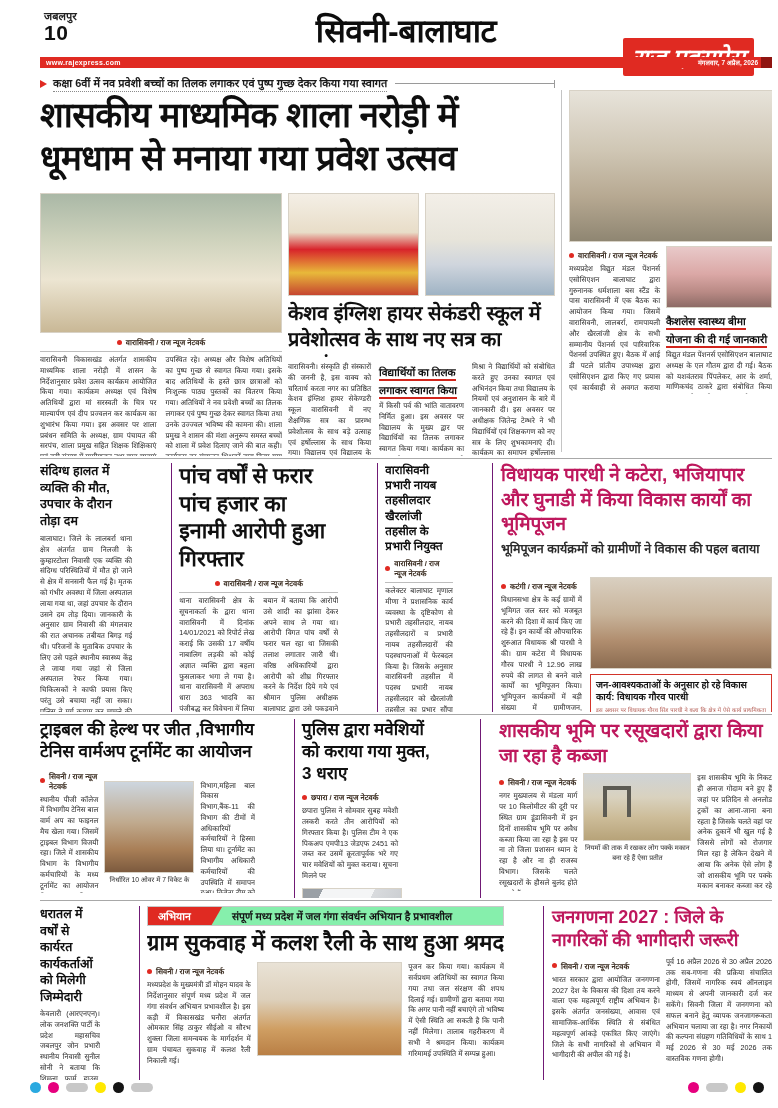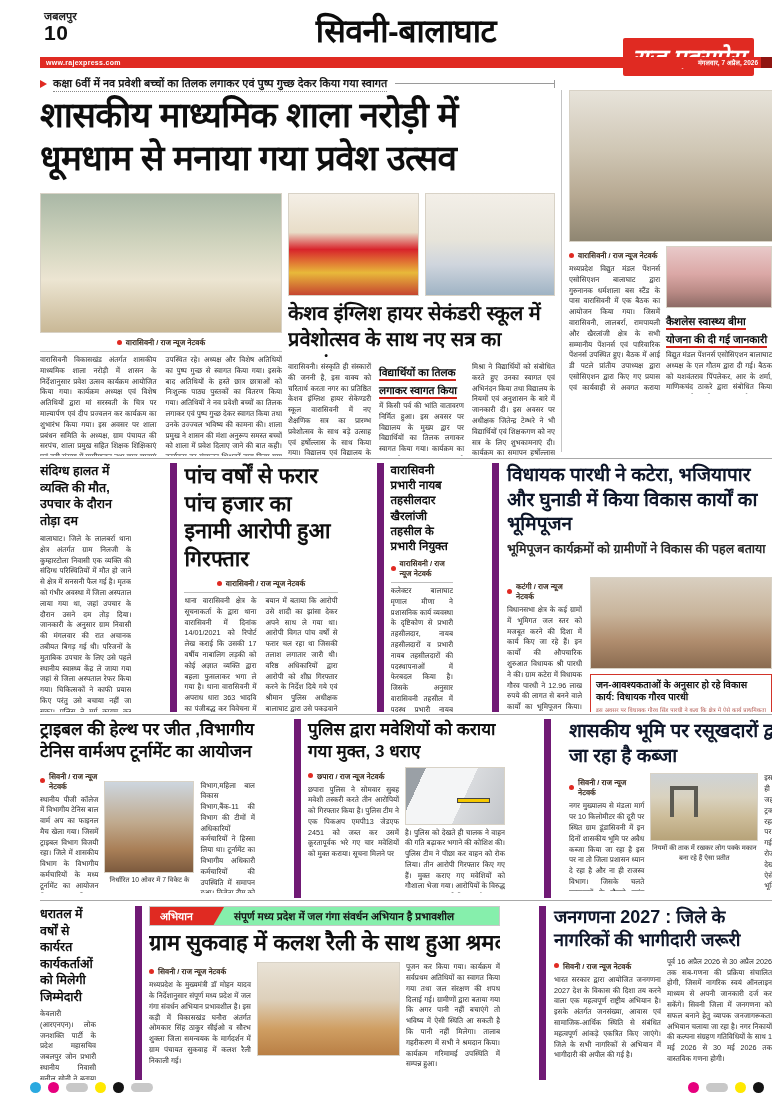--- a/index.html
+++ b/index.html
@@ -25,21 +25,21 @@
   
   .kicker { display:flex; align-items:center; height:15px; margin-bottom:2px; }
   .tri { width:0; height:0; border-top:4px solid transparent; border-bottom:4px solid transparent; border-left:7px solid #e02a22; margin-right:6px; }
   .kicker-text { font-size:11px; font-weight:bold; color:#191919; border-bottom:1px dotted #8a8a8a; padding-bottom:1px; white-space:nowrap; }
   .kicker-line { flex:1; border-top:1px solid #9a9a9a; margin:0 0 0 8px; position:relative; }
   .kicker-line::after{ content:""; position:absolute; right:0; top:-4px; width:1px; height:8px; background:#9a9a9a; }
 
   .h-xl { font-size:35px; font-weight:bold; line-height:1.23; color:#0e0e0e; letter-spacing:-0.6px; }
   .h-lg { font-size:20px; font-weight:bold; line-height:1.28; color:#101010; }
   .h-md { font-size:17px; font-weight:bold; line-height:1.28; color:#101010; }
-  .h-md2{ font-size:18px; font-weight:bold; line-height:1.3; color:#0f172a; }
+  .h-md2{ font-size:18px; font-weight:bold; line-height:1.3; color:#be185d; }
   .h-sm { font-size:12.5px; font-weight:bold; line-height:1.32; color:#101010; }
   .h-xs { font-size:11.5px; font-weight:bold; line-height:1.32; color:#101010; }
   .deck { font-size:12.5px; font-weight:bold; color:#2b2b2b; margin-top:3px; }
   .subhead { font-size:10.5px; font-weight:bold; line-height:1.35; color:#101010; display:inline; border-bottom:2px solid #d2251c; padding-bottom:1px; }
   .body-t { font-size:7.2px; line-height:1.5; text-align:justify; color:#272727; }
   .cols2 { column-count:2; column-gap:9px; }
   .byline { display:flex; align-items:center; gap:4px; font-size:7.5px; font-weight:bold; color:#3a2c20; margin:4px 0; }
   .byline.center { justify-content:center; }
   .bdot { width:5px; height:5px; border-radius:50%; background:#e02a22; flex:0 0 auto; }
   .rule { border-top:1px solid #bdbdbd; margin:3px 0; }
@@ -55,21 +55,21 @@
   .ph-crowd  { background:linear-gradient(180deg,#d9cfc0 0%,#c8b49b 40%,#b08d6e 70%,#8a6b50 100%); }
   .ph-sports { background:linear-gradient(180deg,#cdd6df 0%,#c0aa8e 45%,#a97f57 75%,#7c5a3e 100%); }
   .ph-vehicle{ background:linear-gradient(115deg,#9aa0a6 0%,#9aa0a6 16%,#f4f5f6 16%,#f4f5f6 58%,#d9dbde 58%,#c3c6ca 100%); }
   .ph-land   { background:linear-gradient(180deg,#cfd3d6 0%,#d9d2bf 35%,#cdbd9a 65%,#b7a379 100%); }
   .ph-room   { background:linear-gradient(180deg,#e9e2d6 0%,#ddd0bb 40%,#cf9e62 72%,#b97f45 100%); }
   .plate { position:absolute; left:52%; top:54%; width:34%; height:9%; background:#f5c800; border:1px solid #444; }
   .gate { position:absolute; left:18%; top:18%; width:26%; height:46%; border:4px solid #5c5a52; border-bottom:none; }
 
   
   .band { position:absolute; left:40px; width:732px; overflow:hidden; }
-  .vline { border-left:7px solid #701a75; }
+  .vline { border-left:1px solid #701a75; }
   .btop { border-top:1px solid #a8a8a8; }
 
   .lead-left { position:absolute; left:0; top:0; width:515px; height:380px; overflow:hidden; }
   .rail { position:absolute; left:521px; top:14px; width:211px; height:362px; overflow:hidden; border-left:1px solid #c4c4c4; padding-left:7px; }
 
   .flexrow { display:flex;gap:32px; }
   .gap6 { gap:6px; } .gap8 { gap:8px; }
 
   .box-quote { border:1px solid #d2342a; padding:4px 5px; margin-top:5px; }
   .box-quote .bq-title { font-size:9.5px; font-weight:bold; line-height:1.3; color:#141414; }
@@ -230,21 +230,21 @@
         <div style="width:90px;">
           <div class="photo ph-sports" style="width:90px; height:92px; margin-top:14px;"></div>
           <div class="caption">निर्धारित 10 ओवर में 7 विकेट के</div>
         </div>
         <div class="body-t" style="width:58px; padding-top:14px;">विभाग,महिला बाल विकास विभाग,बैंक-11 की विभाग की टीमों में अधिकारियों कर्मचारियों ने हिस्सा लिया था। टूर्नामेंट का विभागीय अधिकारी कर्मचारियों की उपस्थिति में समापन हुआ। विजेता टीम को ट्रॉफी प्रदान की गई। आयोजन की सभी ने सराहना की।</div>
       </div>
     </div>
 
     <div class="vline" style="width:218px; padding:0 7px;">
       <div class="h-md">पुलिस द्वारा मवेशियों को कराया गया मुक्त, 3 धराए</div>
-      <div class="flexrow gap6" style="margin-top:4px; height:126px; overflow:hidden;">
+      <div class="flexrow gap6" style="margin-top:4px; height:126px; overflow:hidden;flex-direction:column;">
         <div style="width:96px;">
           <div class="byline">
             <span class="bdot"></span>
             <span>छपारा / राज न्यूज नेटवर्क</span>
           </div>
           <div class="body-t">छपारा पुलिस ने सोमवार सुबह मवेशी तस्करी करते तीन आरोपियों को गिरफ्तार किया है। पुलिस टीम ने एक पिकअप एमपी13 जेडएफ 2451 को जब्त कर उसमें क्रूरतापूर्वक भरे गए चार मवेशियों को मुक्त कराया। सूचना मिलने पर</div>
         </div>
         <div style="width:100px;">
           <div class="photo ph-vehicle" style="width:100px; height:58px;">
             <span class="plate"></span>

